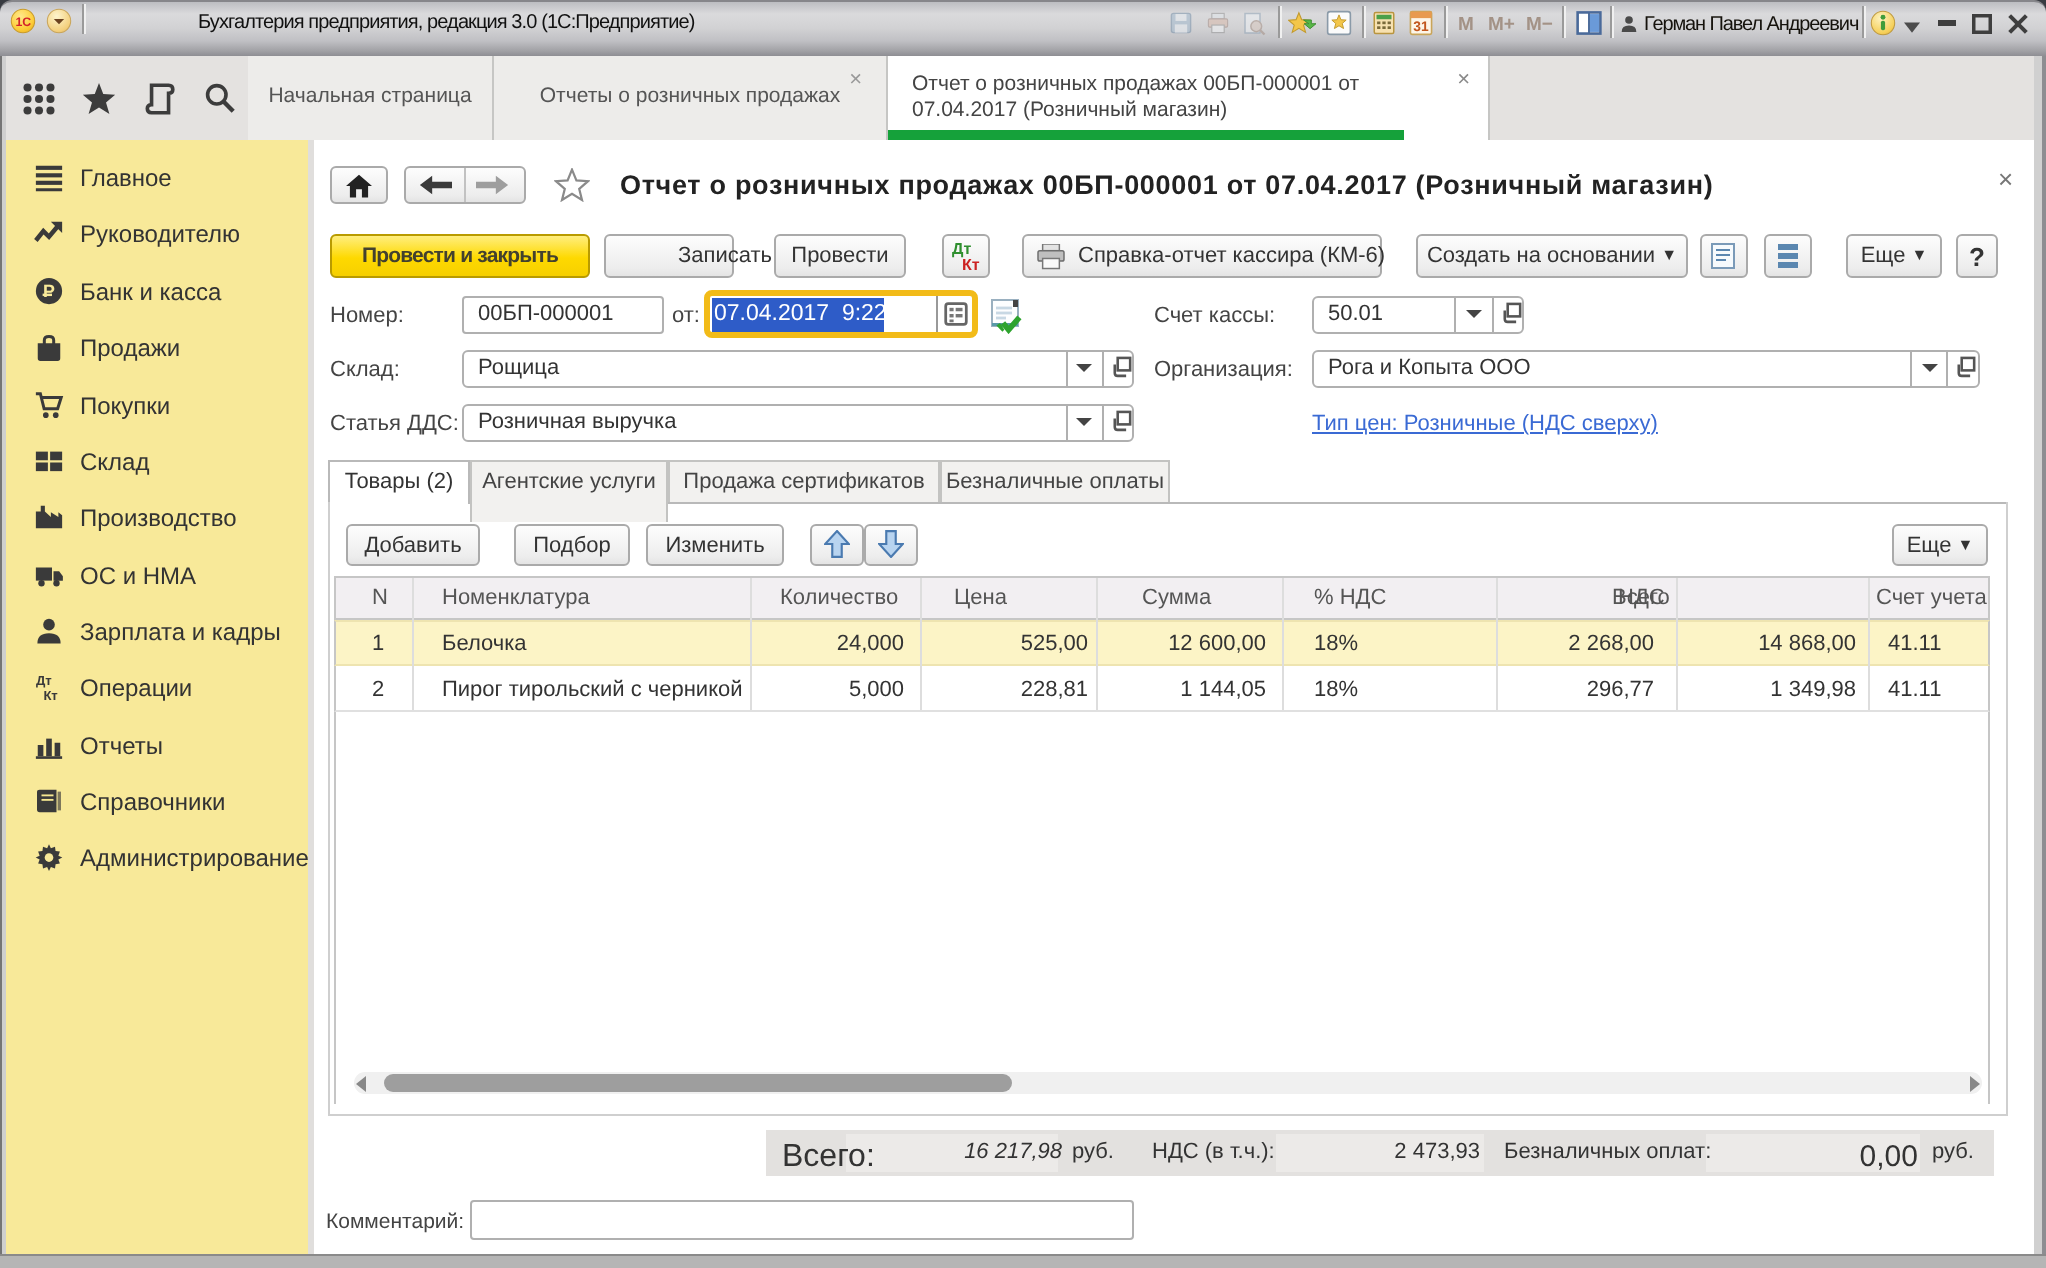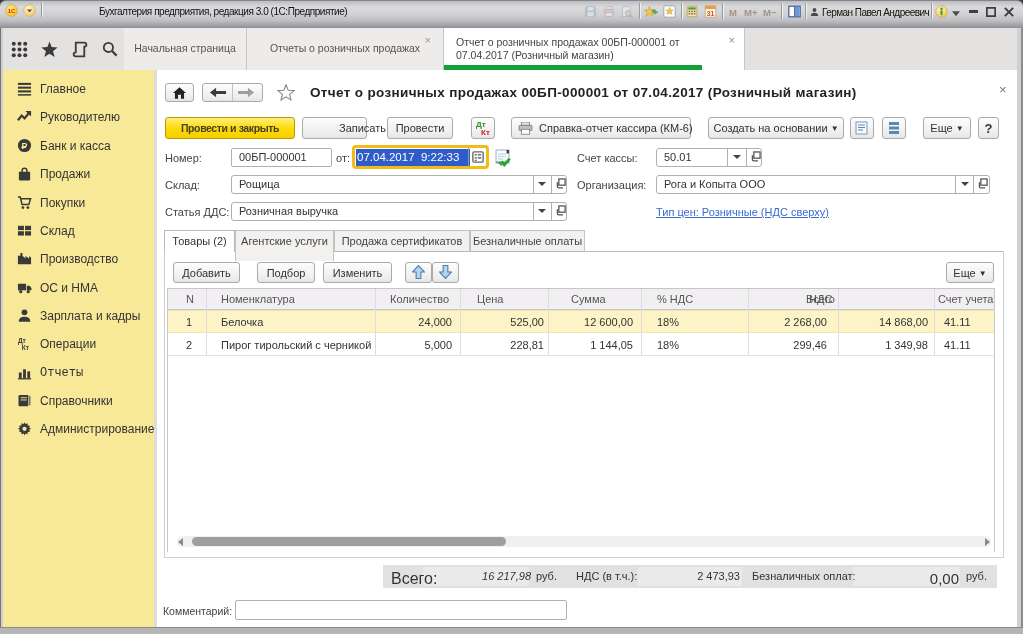--- a/index.html
+++ b/index.html
@@ -280,21 +280,21 @@
     <circle cx="8" cy="4.6" r="3.1" fill="#3a3a3a"></circle>
     <path d="M1.8 14.6 q0-5.4 6.2-5.4 t6.2 5.4 z" fill="#3a3a3a"></path>
   </svg>
 
 <div class="abs sit" style="top:337px;">Операции</div>
 <svg class="abs sic" style="top:336px;" viewBox="0 0 16 16">
     <text x="1" y="7" font-size="7" font-weight="bold" fill="#3a3a3a" font-family="Liberation Sans">Дт</text>
     <text x="5" y="15" font-size="7" font-weight="bold" fill="#3a3a3a" font-family="Liberation Sans">Кт</text>
   </svg>
 
-<div class="abs sit" style="top:366px;font-family:Liberation Mono, monospace;">Отчеты</div>
+<div class="abs sit" style="top:366px;">Отчеты</div>
 <svg class="abs sic" style="top:365px;" viewBox="0 0 16 16">
     <g fill="#3a3a3a">
       <rect x="2" y="8" width="3" height="6"></rect>
       <rect x="6.5" y="4.6" width="3" height="9.4"></rect>
       <rect x="11" y="6.8" width="3" height="7.2"></rect>
       <rect x="1" y="14" width="14" height="1.4"></rect>
     </g>
   </svg>
 
 <div class="abs sit" style="top:394px;">Справочники</div>
@@ -363,21 +363,21 @@
       <rect x="1" y="10" width="10" height="3"></rect>
     </g>
   </svg>
 <div class="abs btn" style="left:923px; top:117px; width:48px; height:22px; line-height:21px;">Еще <span style="font-size:8px; position:relative; top:-1px;">▼</span></div>
 <div class="abs btn" style="left:978px; top:117px; width:21px; height:22px; line-height:21px; font-weight:bold; font-size:13px;">?</div>
 
 <div class="abs lbl" style="left:165px; top:152px;">Номер:</div>
 <div class="abs inp" style="left:231px; top:148px; width:101px; height:19px; line-height:17px; padding-left:7px;">00БП-000001</div>
 <div class="abs lbl" style="left:336px; top:152px;">от:</div>
 <div class="abs" style="left:352px; top:145px; width:137px; height:24px; border:3px solid #f2bb18; border-radius:4px; background:#fff;"></div>
-<div class="abs" style="left:356px; top:149px; width:114px; height:17px; background:#2e5cc8; color:#fff; font-size:11.5px; line-height:17px; padding-left:1px; white-space:nowrap;">07.04.2017&nbsp;&nbsp;9:22:33</div>
+<div class="abs" style="left:356px; top:149px; width:86px; height:17px; background:#2e5cc8; color:#fff; font-size:11.5px; line-height:17px; padding-left:1px; white-space:nowrap;">07.04.2017&nbsp;&nbsp;9:22:33</div>
 <div class="abs" style="left:468px; top:148px; width:1px; height:18px; background:#999;"></div>
 <svg class="abs" style="left:472px; top:151px; width:12px; height:12px;" viewBox="0 0 14 14">
     <rect x="1" y="1" width="12" height="12" rx="1.5" fill="#fff" stroke="#666" stroke-width="1.6"></rect>
     <g fill="#777">
       <rect x="3.2" y="3.4" width="2.4" height="2"></rect>
       <rect x="6.8" y="3.4" width="4" height="2"></rect>
       <rect x="3.2" y="7" width="2.4" height="2"></rect>
       <rect x="6.8" y="7" width="4" height="2"></rect>
       <rect x="3.2" y="10.2" width="2.4" height="1.6"></rect>
     </g>
@@ -489,21 +489,21 @@
 <div class="abs cell rt" style="left:748px; top:316px; width:79px;">2 268,00</div>
 <div class="abs cell rt" style="left:838px; top:316px; width:90px;">14 868,00</div>
 <div class="abs cell" style="left:944px; top:316px;">41.11</div>
 
 <div class="abs cell" style="left:186px; top:339px;">2</div>
 <div class="abs cell" style="left:221px; top:339px;">Пирог тирольский с черникой</div>
 <div class="abs cell rt" style="left:375px; top:339px; width:77px;">5,000</div>
 <div class="abs cell rt" style="left:460px; top:339px; width:84px;">228,81</div>
 <div class="abs cell rt" style="left:548px; top:339px; width:85px;">1 144,05</div>
 <div class="abs cell" style="left:657px; top:339px;">18%</div>
-<div class="abs cell rt" style="left:748px; top:339px; width:79px;">299,46</div>
+<div class="abs cell rt" style="left:748px; top:339px; width:79px;">296,77</div>
 <div class="abs cell rt" style="left:838px; top:339px; width:90px;">1 349,98</div>
 <div class="abs cell" style="left:944px; top:339px;">41.11</div>
 
 <div class="abs" style="left:177px; top:536px; width:814px; height:11px; background:#f0f0f0; border-radius:6px;"></div>
 <div class="abs" style="left:192px; top:537px; width:314px; height:9px; background:#9e9e9e; border-radius:5px;"></div>
 <div class="abs" style="left:178px; top:538px; width:0; height:0; border-top:4px solid transparent; border-bottom:4px solid transparent; border-right:5px solid #888;"></div>
 <div class="abs" style="left:985px; top:538px; width:0; height:0; border-top:4px solid transparent; border-bottom:4px solid transparent; border-left:5px solid #888;"></div>
 
 <div class="abs" style="left:383px; top:565px; width:614px; height:23px; background:#e3e1df;"></div>
 <div class="abs" style="left:423px; top:567px; width:106px; height:19px; background:#eceae8;"></div>

